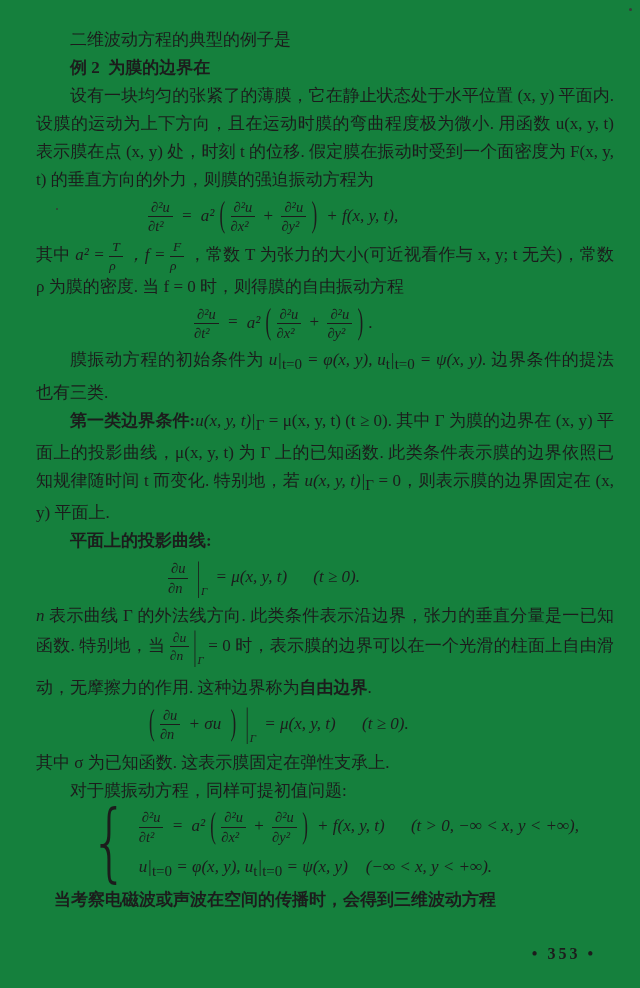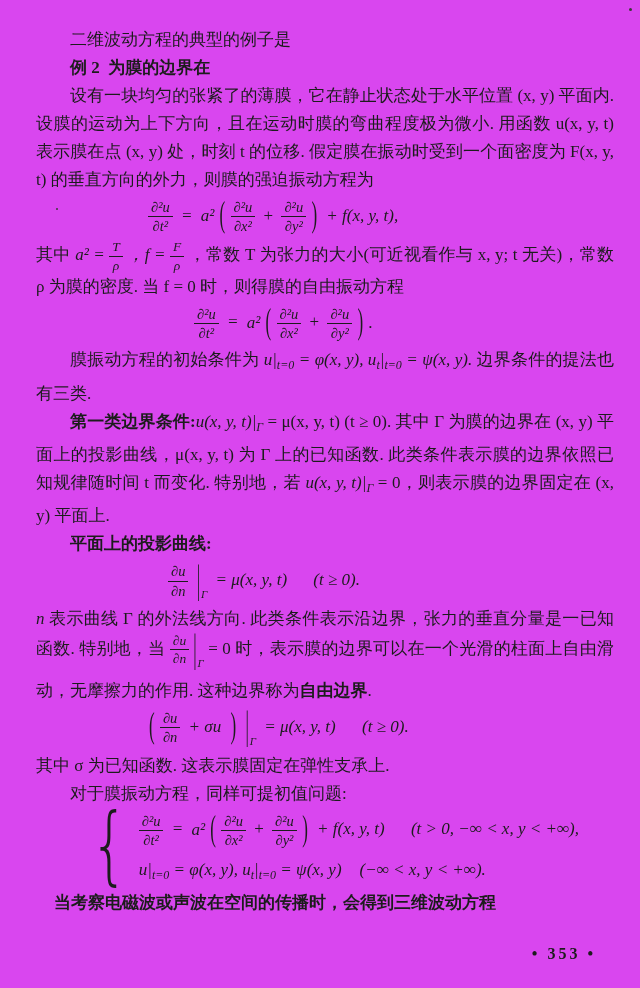--- a/index.html
+++ b/index.html
@@ -1,20 +1,20 @@
 <!DOCTYPE html>
 <html><head>
 <meta charset="utf-8">
 <style>
   html,body { margin:0; padding:0; background:#d8d6d2; }
   .page {
     position:relative;
     width:640px; height:988px;
     margin:0 auto;
-    background:#d946ef;
+    background:#15803d;
     box-sizing:border-box;
     padding:26px 26px 0 36px;
     font-family:"Liberation Serif","DejaVu Serif",serif;
     color:#1c1c1c;
     font-size:17px;
     line-height:28px;
     overflow:hidden;
   }
   p { margin:0; text-align:justify; }
   .ind { text-indent:2em; }
@@ -22,29 +22,29 @@
   .lbl { font-weight:bold; }
   .mi { font-style:italic; }
   b { font-weight:bold; }
 
   
   .eq { margin:5px 0; line-height:1.1; white-space:nowrap; }
   .eq-indent-1 { padding-left:112px; }
   .eq-indent-2 { padding-left:158px; }
   .eq-indent-3 { padding-left:132px; }
   .eq-indent-4 { padding-left:112px; }
-  .fr { display:inline-block; vertical-align:middle; text-align:center; line-height:1.12; font-size:14.5px; font-style:italic; }
+  .fr { display:inline-block; vertical-align:middle; line-height:1.12; font-size:14.5px; font-style:italic; }
   .fr .n { display:block; border-bottom:1.2px solid #1c1c1c; padding:0 3px 1px; }
   .fr .d { display:block; padding-top:1px; }
   .op { font-style:italic; margin:0 4px; }
   .up { font-style:normal; }
   .bp { display:inline-block; transform:scaleY(2.05); font-size:17px; vertical-align:middle; margin:0 1px; font-style:normal; }
   .rb { display:inline-block; transform:scaleY(2.3); vertical-align:middle; margin:0 1px 0 4px; }
   .rsub { font-size:11px; font-style:italic; vertical-align:-1.2em; }
-  sub.s { font-size:12px; font-style:italic; }
+  sub.s { font-size:15px; }
   .cond { margin-left:18px; font-style:italic; }
 
   
   .fr.inl { font-size:13.5px; }
 
   
   .ivp { display:flex; align-items:center; margin:4px 0 6px 54px; }
   .brace { font-family:"DejaVu Sans",sans-serif; font-size:86px; font-weight:200; line-height:0.9; transform:scaleX(0.7); margin:-6px 2px 0 -8px; }
   .ivp-lines { white-space:nowrap; }
   .ivp-l1 { margin-bottom:13px; line-height:1.1; }

